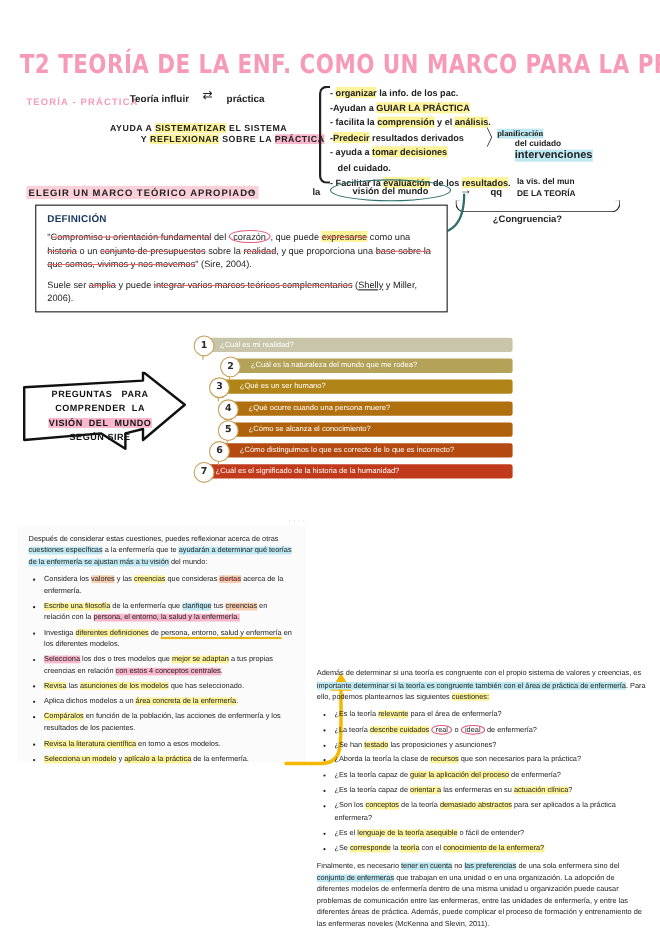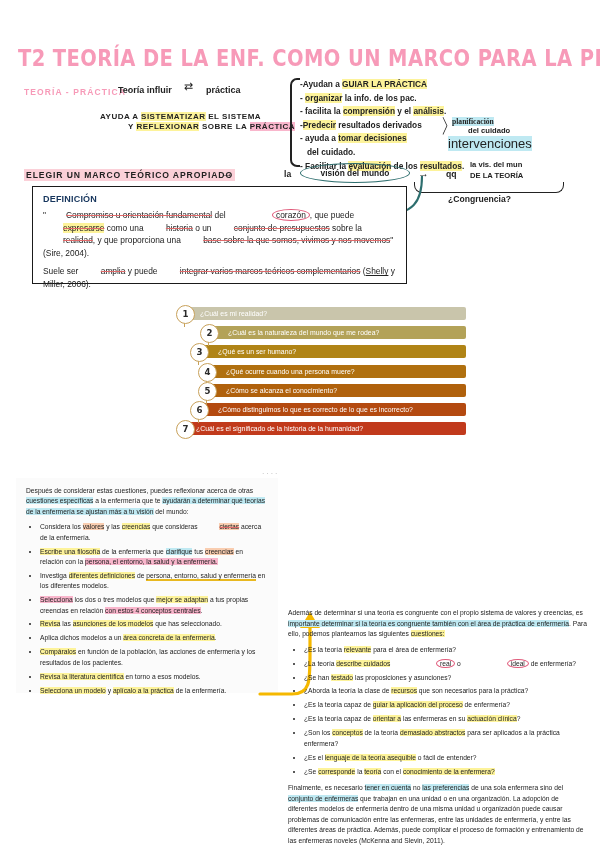--- a/index.html
+++ b/index.html
@@ -26,32 +26,32 @@
   #tp-arrow{position:absolute;left:184px;top:80px;font-size:11px;color:#222;}
   #ayuda1{position:absolute;left:100px;top:112px;font-size:8px;font-weight:700;
     color:#222;letter-spacing:.5px;}
   #ayuda2{position:absolute;left:128px;top:122px;font-size:8px;font-weight:700;
     color:#222;letter-spacing:.5px;}
 
   .hl-y{background:#fdf39a;}
   .hl-b{background:#bfe9f2;}
   .hl-o{background:#f9cdb0;}
   .hl-pk{background:#f9b6cc;}
-  .strike{text-decoration:line-through;text-decoration-color:#e06a6a;margin-left:20px;}
+  .strike{text-decoration:line-through;text-decoration-color:#e06a6a;}
   .u-y{border-bottom:2px solid #e8b820;}
 
   
   #brace{position:absolute;left:290px;top:78px;width:8px;height:85px;
     border:2px solid #222;border-right:none;border-radius:7px 0 0 7px;}
   #tr-list{position:absolute;left:300px;top:78px;width:300px;
     font-size:8.3px;font-weight:700;color:#222;line-height:13.6px;}
   #tr-list div{white-space:nowrap;}
   #plan1{position:absolute;left:452px;top:117px;font-size:7.6px;font-weight:700;color:#222;font-family:Liberation Serif, serif;}
   #plan2{position:absolute;left:468px;top:126px;font-size:7.6px;font-weight:700;color:#222;}
-  #plan3{position:absolute;left:448px;top:136px;font-size:13px;font-weight:400;color:#222;}
+  #plan3{position:absolute;left:468px;top:136px;font-size:10px;font-weight:700;color:#222;}
   #brk-small{position:absolute;left:440px;top:116px;font-size:20px;color:#222;line-height:1;}
 
   
   #elegir{position:absolute;left:24px;top:169px;font-size:8.6px;font-weight:700;
     color:#222;letter-spacing:.9px;background:#fbd0d8;padding:1px 2px;}
   #el-a1{position:absolute;left:222px;top:167px;font-size:11px;color:#222;}
   #el-t1{position:absolute;left:248px;top:169px;font-size:10px;font-weight:700;color:#222;margin-top:32px;}
   #el-la{position:absolute;left:284px;top:169px;font-size:8.6px;font-weight:700;color:#222;}
   #el-circ{position:absolute;left:300px;top:163px;width:108px;height:18px;
     border:1.6px solid #2d6e6e;border-radius:50%;}
@@ -102,21 +102,21 @@
   #bl-dots{position:absolute;left:262px;top:470px;font-size:7px;color:#bbb;letter-spacing:2px;}
 
   
   #yarrow{position:absolute;left:258px;top:598px;width:78px;height:102px;}
 
   
   #br{position:absolute;left:288px;top:608px;width:300px;}
   #br p{font-size:6.7px;color:#222;line-height:10.6px;margin:0 0 5px 0;}
   #br ul{margin:0 0 6px 0;padding-left:16px;}
   #br li{font-size:6.7px;color:#222;line-height:10.6px;margin-bottom:3.3px;}
-  .circ-r{border:1.2px solid #e05a7a;border-radius:50%;padding:0 3px;margin-left:44px;}
+  .circ-r{border:1.2px solid #e05a7a;border-radius:50%;padding:0 3px;}
 </style>
 </head>
 <body>
 
 <div class="page">
 
   <div id="title">T2  TEORÍA DE LA ENF. COMO UN MARCO PARA LA PRÁCTICA PROF.</div>
 
   <div id="tp-label">TEORÍA - PRÁCTICA</div>
   <div id="tp-text">Teoría  influir</div>
@@ -125,22 +125,22 @@
 
   <div id="ayuda1">
     AYUDA A <span class="hl-y">SISTEMATIZAR</span> EL SISTEMA
   </div>
   <div id="ayuda2">
     Y <span class="hl-y">REFLEXIONAR</span> SOBRE LA <span class="hl-pk">PRÁCTICA</span>
   </div>
 
   <div id="brace"></div>
   <div id="tr-list">
+    <div>- <span class="hl-y">organizar</span>  la info.  de  los pac.</div>
     <div>-Ayudan  a  <span class="hl-y">GUIAR  LA  PRÁCTICA</span></div>
-    <div>- <span class="hl-y">organizar</span>  la info.  de  los pac.</div>
     <div>- facilita la <span class="hl-y">comprensión</span> y el <span class="hl-y">análisis</span>.</div>
     <div>-<span class="hl-y">Predecir</span> resultados derivados</div>
     <div>- ayuda a <span class="hl-y">tomar decisiones</span></div>
     <div>&nbsp;&nbsp;&nbsp;del  cuidado.</div>
     <div>- Facilitar la <span class="hl-y">evaluación</span> de los <span class="hl-y">resultados</span>.</div>
   </div>
   <div id="brk-small">〉</div>
   <div id="plan1"><span class="hl-b">planificación</span></div>
   <div id="plan2">del cuidado</div>
   <div id="plan3"><span class="hl-b">intervenciones</span></div>
@@ -167,20 +167,31 @@
   <div id="defbox">
     <h4>DEFINICIÓN</h4>
     <p>
       "<span class="strike">Compromiso u orientación fundamental</span> del <span class="circ-r">corazón</span>, que puede <span class="strike" style="background:#fdf39a">expresarse</span> como una <span class="strike">historia</span> o un <span class="strike">conjunto de presupuestos</span> sobre la <span class="strike">realidad</span>, y que proporciona una <span class="strike">base sobre la que somos, vivimos y nos movemos</span>" (Sire, 2004).
     </p>
     <p>
       Suele ser <span class="strike">amplia</span> y puede <span class="strike">integrar varios marcos teóricos complementarios</span> (<u>Shelly</u> y Miller, 2006).
     </p>
   </div>
 
+  <div id="arrowbox">
+    <svg viewBox="0 0 152 92" width="152" height="92">
+      <path d="M4 14 L112 8 L112 0 L150 30 L112 62 L112 52 L96 56 L96 70 L74 56 L4 62 Z" fill="#ffffff" stroke="#111" stroke-width="2.2" stroke-linejoin="round"></path>
+    </svg>
+    <div class="txt">
+      PREGUNTAS&nbsp;&nbsp; PARA<br>
+      COMPRENDER&nbsp; LA<br>
+      <span class="hl-pk">VISIÓN&nbsp; DEL&nbsp; MUNDO</span><br>
+      SEGÚN SIRE
+    </div>
+  </div>
 
   <div id="bars">
       <div class="barrow">
         <div class="connector" style="left: 8px; top: 14px; height: 8px;"></div>
         <div class="bar" style="width: 278px; background: rgb(201, 197, 171);">
           <span style="padding-left: 12px;">¿Cuál es mi realidad?</span>
         </div>
         <div class="num" style="left: 0px;">1</div>
       </div>
       <div class="barrow">

